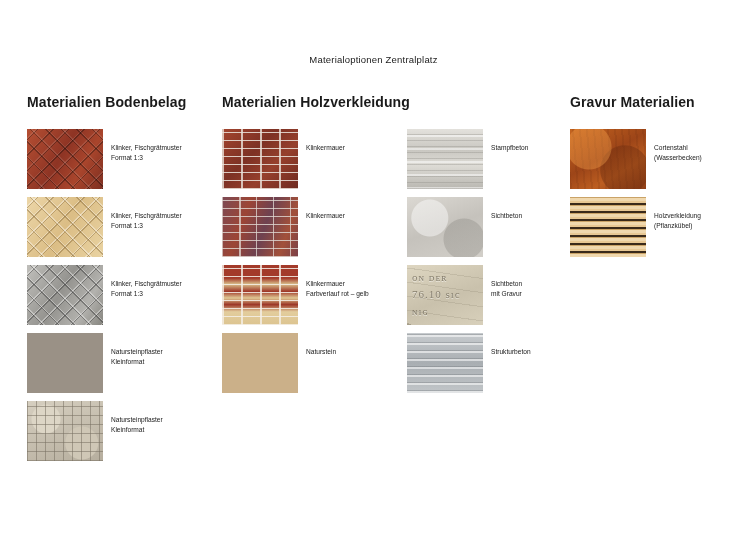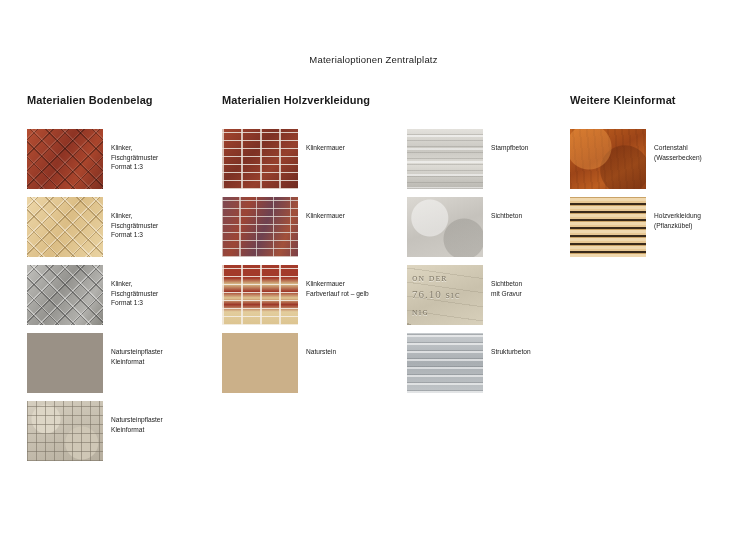--- a/index.html
+++ b/index.html
@@ -28,21 +28,21 @@
     width: 747px;
     text-align: center;
     font-size: 9.5px;
     letter-spacing: 0.2px;
     color: #1a1a1a;
   }
   .column {
     position: absolute;
   }
   .col-head {
-    font-size: 11px;
+    font-size: 14px;
     font-weight: bold;
     letter-spacing: 0.1px;
     color: #1a1a1a;
     margin-bottom: 0;
     white-space: nowrap;
   }
   .col-body {
     position: absolute;
     top: 35px;
     left: 0;
@@ -330,21 +330,21 @@
 
       <div class="row">
         <div class="swatch tex-struktur"></div>
         <div class="row-label">Strukturbeton</div>
       </div>
 
     </div>
   </div>
 
   <div class="column" style="left:570px; top:94px;">
-    <div class="col-head">Weitere Kleinformat</div>
+    <div class="col-head">Gravur Materialien</div>
     <div class="col-body">
 
       <div class="row">
         <div class="swatch tex-corten"></div>
         <div class="row-label">Cortenstahl
 (Wasserbecken)</div>
       </div>
 
       <div class="row">
         <div class="swatch tex-holz"></div>

